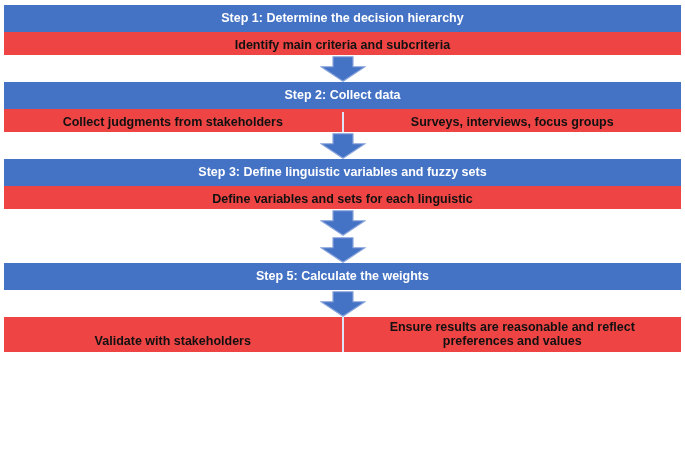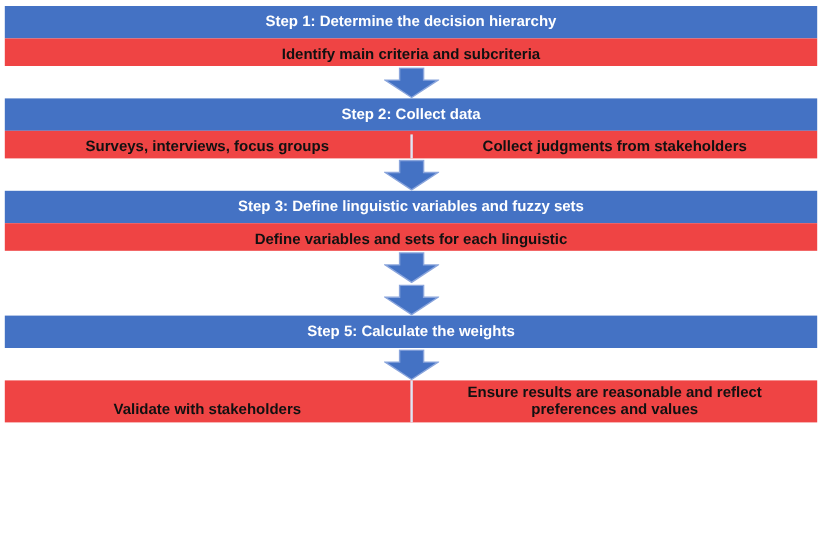--- a/index.html
+++ b/index.html
@@ -75,22 +75,22 @@
 
   <div class="arrow-row">
     <svg width="46" height="26" viewBox="0 0 46 26">
       <polygon points="13,0.75 33,0.75 33,10.75 45,10.75 23,25.25 1,10.75 13,10.75" fill="#4472C4" stroke="#8AA5DC" stroke-width="1.2"></polygon>
     </svg>
   </div>
 
   <section class="step">
     <div class="step-header">Step 2: Collect data</div>
     <div class="step-details">
+      <div class="cell">Collect judgments from stakeholders</div>
       <div class="cell">Surveys, interviews, focus groups</div>
-      <div class="cell">Collect judgments from stakeholders</div>
     </div>
   </section>
 
   <div class="arrow-row">
     <svg width="46" height="26" viewBox="0 0 46 26">
       <polygon points="13,0.75 33,0.75 33,10.75 45,10.75 23,25.25 1,10.75 13,10.75" fill="#4472C4" stroke="#8AA5DC" stroke-width="1.2"></polygon>
     </svg>
   </div>
 
   <section class="step">

